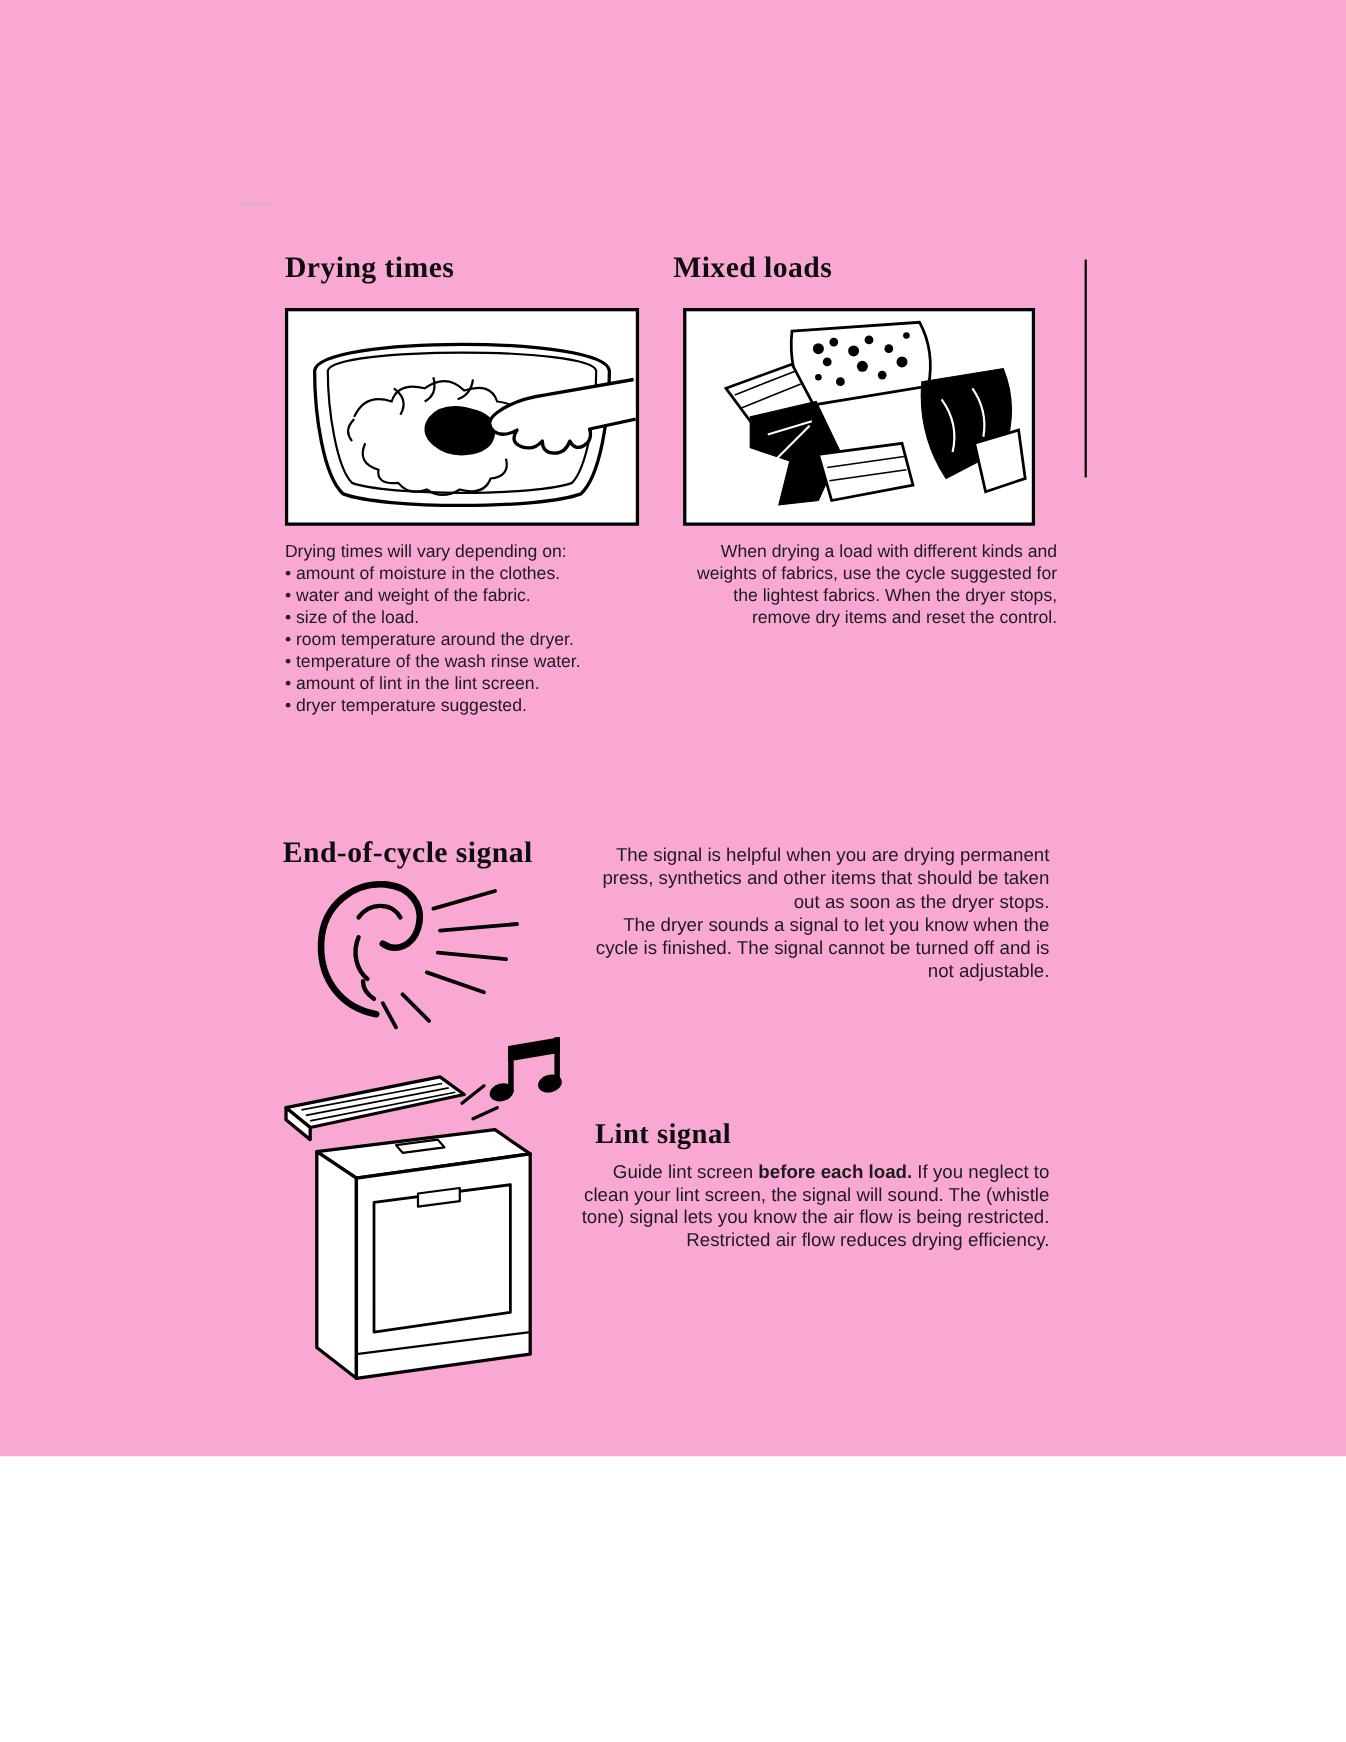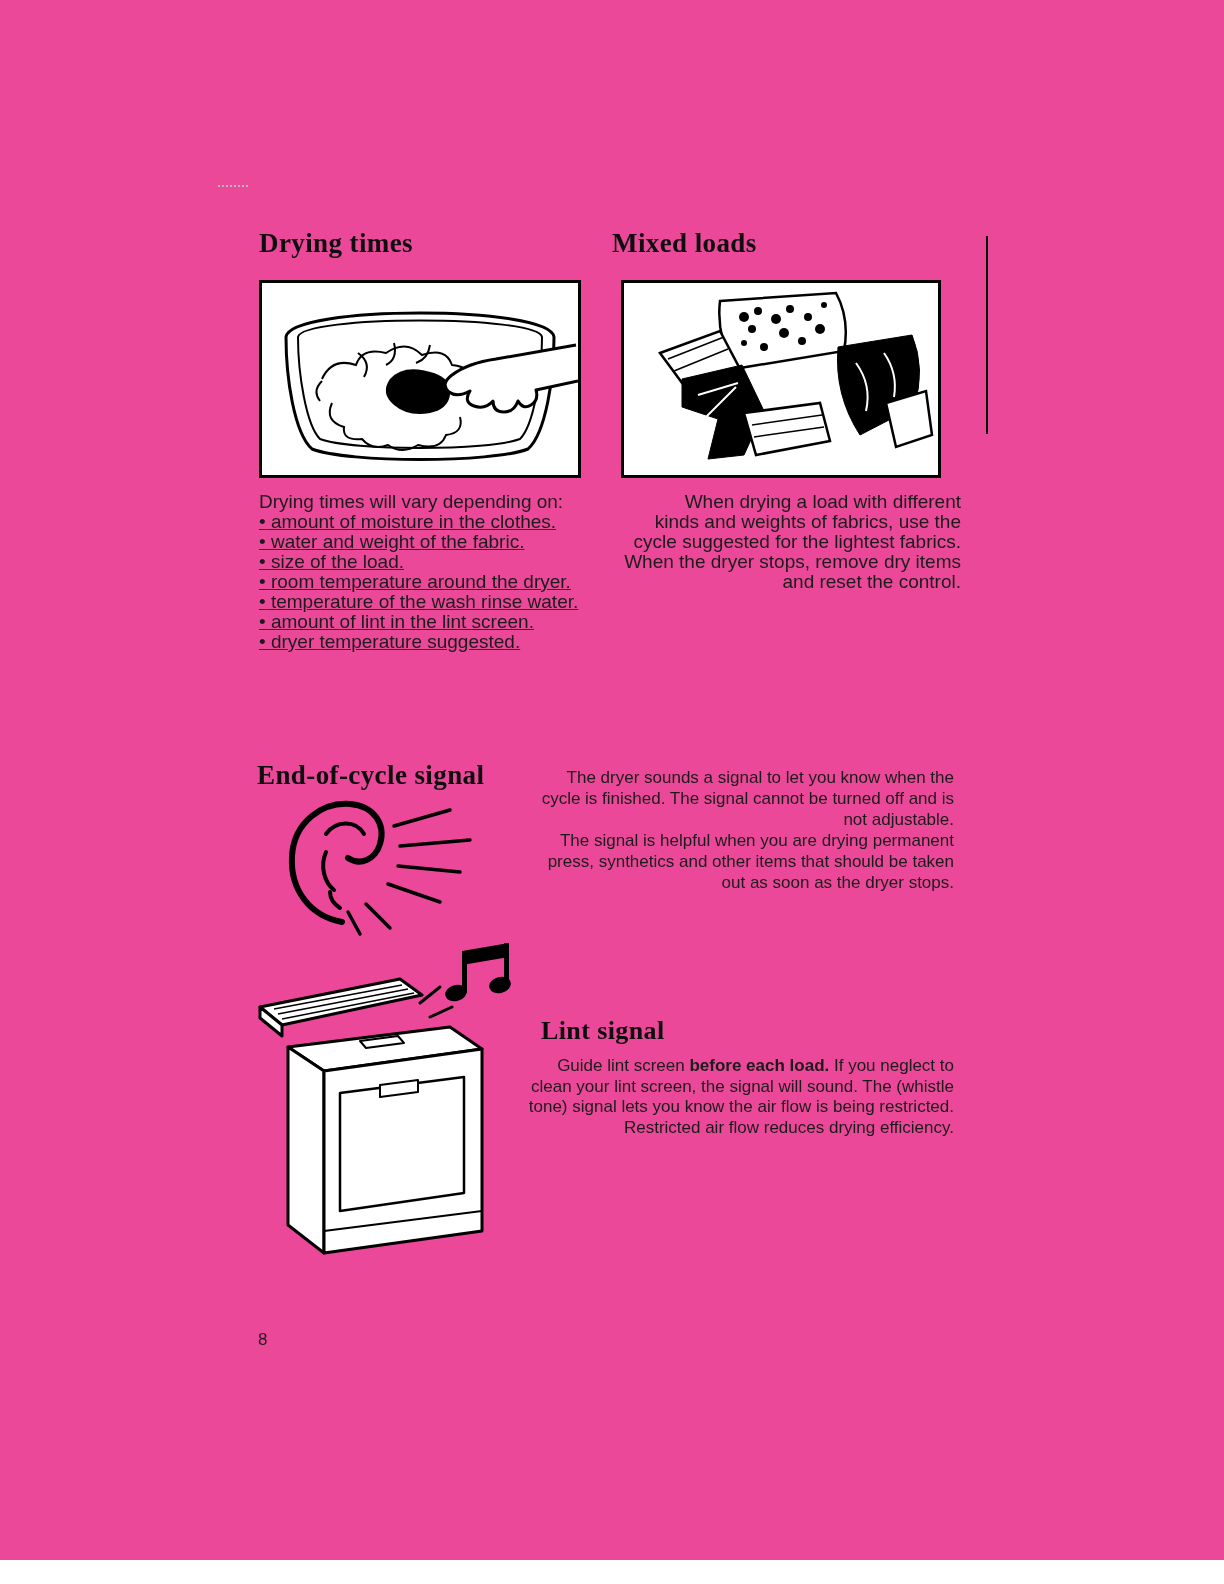--- a/index.html
+++ b/index.html
@@ -1,44 +1,44 @@
 <!DOCTYPE html>
 <html><head>
 <meta charset="utf-8">
 <style>
   * { margin:0; padding:0; box-sizing:border-box; }
   html,body { background:#ffffff; }
   .page {
     position:relative;
-    width:1224px; height:1560px;
-    background:#ec4899;
+    width:1224px; height:1324px;
+    background:#f9a8d4;
     font-family:"Liberation Sans", sans-serif;
     color:#141414;
     overflow:hidden;
   }
   .abs { position:absolute; }
   .serif-head {
     font-family:"Liberation Serif", serif;
     font-weight:bold;
     font-size:27px;
     letter-spacing:0.4px;
     color:#0e0e0e;
   }
   .body-text {
-    font-size:19px;
+    font-size:16px;
     line-height:20px;
     color:#1b1b1b;
   }
   .body-text p { margin:0; }
   .indent { text-indent:17px;text-align:right; }
   .figure {
     border:3px solid #000;
     background:#fff;
   }
-  ul.bullets { list-style:none; margin:0; padding:0;text-decoration:underline; }
+  ul.bullets { list-style:none; margin:0; padding:0; }
   ul.bullets li { padding-left:16px; text-indent:-16px; }
   ul.bullets li::before { content:"\2022\00a0"; }
   .vrule { width:2px; background:#000; }
   .bottom-line { background:#2626b2; }
   .scan-artifact {
     width:30px; height:0;
     border-top:2px dotted #b9b9b9;
   }
   .pagenum { font-size:17px; color:#1b1b1b; }
   svg { display:block; }
@@ -116,22 +116,22 @@
     </ul>
   </div>
 
   <div class="abs body-text" style="left:621px; top:492px; width:340px;">
     <p class="indent">When drying a load with different kinds and weights of fabrics, use the cycle suggested for the lightest fabrics. When the dryer stops, remove dry items and reset the control.</p>
   </div>
 
   <h2 class="abs serif-head" style="left:257px; top:760px;">End-of-cycle signal</h2>
 
   <div class="abs body-text" style="left:522px; top:767px; width:432px; font-size:17px; line-height:21px;">
+    <p class="indent">The signal is helpful when you are drying permanent press, synthetics and other items that should be taken out as soon as the dryer stops.</p>
     <p class="indent">The dryer sounds a signal to let you know when the cycle is finished. The signal cannot be turned off and is not adjustable.</p>
-    <p class="indent">The signal is helpful when you are drying permanent press, synthetics and other items that should be taken out as soon as the dryer stops.</p>
   </div>
 
   <div class="abs" style="left:268px; top:792px; width:215px; height:150px;">
     <svg viewBox="0 0 215 150" width="215" height="150">
       <g fill="none" stroke="#000" stroke-linecap="round">
         <path d="M74,130 C42,124 22,98 24,64 C26,30 54,10 82,12 C106,14 118,32 112,52 C107,68 92,74 80,66" stroke-width="6"></path>
         <path d="M58,42 C68,28 88,28 96,42" stroke-width="4"></path>
         <path d="M66,98 C56,90 52,74 58,60" stroke-width="4"></path>
         <path d="M72,116 C66,112 62,106 62,100" stroke-width="4"></path>
         <line x1="126" y1="34" x2="182" y2="18" stroke-width="3.5"></line>

